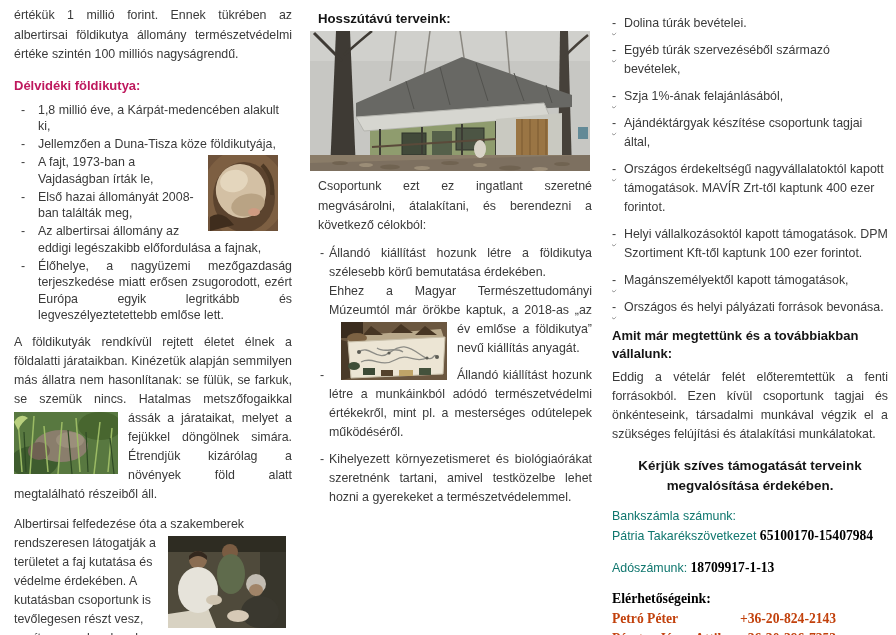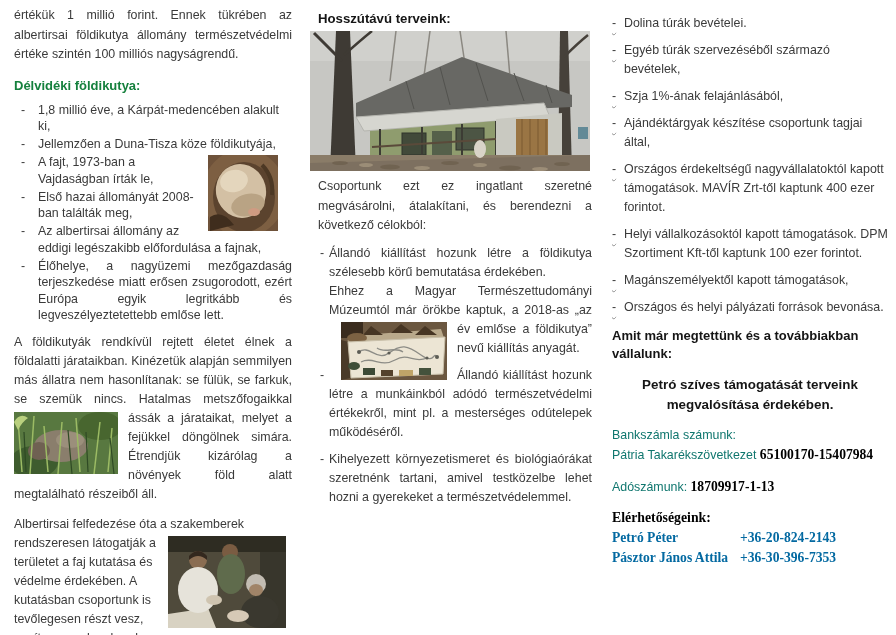--- a/index.html
+++ b/index.html
@@ -11,21 +11,21 @@
   .col{position:absolute;top:0;font-size:12.4px;}
   .col-left{left:14px;width:278px;}
   .col-mid{left:318px;width:274px;}
   .col-right{left:612px;width:276px;}
 
   .just{text-align:justify;}
   .b{font-weight:normal;color:#0f766e;}
 
   
   .intro{margin-top:6px;line-height:19.5px;}
-  .h-sans{margin-top:12px;font-weight:bold;color:#15803d;font-size:13px;line-height:17px;}
+  .h-sans{margin-top:12px;font-weight:bold;color:#be185d;font-size:13px;line-height:17px;}
   .lbullets{margin-top:8px;}
   .lb{position:relative;padding-left:24px;line-height:16.5px;margin-bottom:1.5px;text-align:left;}
   .lb::before{content:"-";position:absolute;left:7px;top:0;color:#3a3a3a;}
   .lb.justify{text-align:justify;}
   .para2{margin-top:9px;line-height:19px;}
   .para3{margin-top:11px;line-height:19px;}
   .p3rest{line-height:17px;}
 
   
   .ph{display:block;}
@@ -51,21 +51,21 @@
   }
   .ri:first-child{margin-top:14px;}
   .rh{margin-top:10px;font-weight:bold;color:#151515;font-size:13px;line-height:18px;}
   .rpara{margin-top:5px;line-height:19px;}
   .appeal{margin-top:12px;text-align:center;font-weight:bold;color:#151515;font-size:13.4px;line-height:20px;}
   .bank{margin-top:11px;line-height:19px;}
   .serif{font-family:"Liberation Serif","DejaVu Serif",serif;font-weight:bold;color:#000;font-size:13.6px;}
   .tax{margin-top:12px;line-height:19px;}
   .contact{margin-top:11px;}
   .contact-h{font-family:"Liberation Serif","DejaVu Serif",serif;font-weight:bold;color:#000;font-size:13.8px;line-height:20px;}
-  .crow{display:flex;font-family:"Liberation Serif","DejaVu Serif",serif;font-weight:bold;color:#0369a1;font-size:13.6px;line-height:20px;}
+  .crow{display:flex;font-family:"Liberation Serif","DejaVu Serif",serif;font-weight:bold;color:#c2410c;font-size:13.6px;line-height:20px;}
   .crow .cname{width:128px;flex:0 0 auto;}
 </style>
 </head>
 <body>
 
 <div class="col col-left">
   <div class="intro just">értékük 1 millió forint. Ennek tükrében az albertirsai földikutya állomány természetvédelmi értéke szintén 100 milliós nagyságrendű.</div>
 
   <div class="h-sans">Délvidéki földikutya:</div>
 
@@ -260,22 +260,23 @@
   <div class="ri">Dolina túrák bevételei.</div>
   <div class="ri">Egyéb túrák szervezéséből származó bevételek,</div>
   <div class="ri">Szja 1%-ának felajánlásából,</div>
   <div class="ri">Ajándéktárgyak készítése csoportunk tagjai által,</div>
   <div class="ri just">Országos érdekeltségű nagyvállalatoktól kapott támogatások. MAVÍR Zrt-től kaptunk 400 ezer forintot.</div>
   <div class="ri just">Helyi vállalkozásoktól kapott támogatások. DPM Szortiment Kft-től kaptunk 100 ezer forintot.</div>
   <div class="ri">Magánszemélyektől kapott támogatások,</div>
   <div class="ri">Országos és helyi pályázati források bevonása.</div>
 
   <div class="rh">Amit már megtettünk és a továbbiakban vállalunk:</div>
-
-  <div class="appeal">Petró szíves támogatását terveink megvalósítása érdekében.</div>
+  <div class="rpara just">Eddig a vételár felét előteremtettük a fenti forrásokból. Ezen kívül csoportunk tagjai és önkénteseink, társadalmi munkával végzik el a szükséges felújítási és átalakítási munkálatokat.</div>
+
+  <div class="appeal">Kérjük szíves támogatását terveink megvalósítása érdekében.</div>
 
   <div class="bank">
     <div class="b">Bankszámla számunk:</div>
     <div>
       <span class="b">Pátria Takarékszövetkezet</span>
       <span class="serif">65100170-15407984</span>
     </div>
   </div>
 
   <div class="tax">

